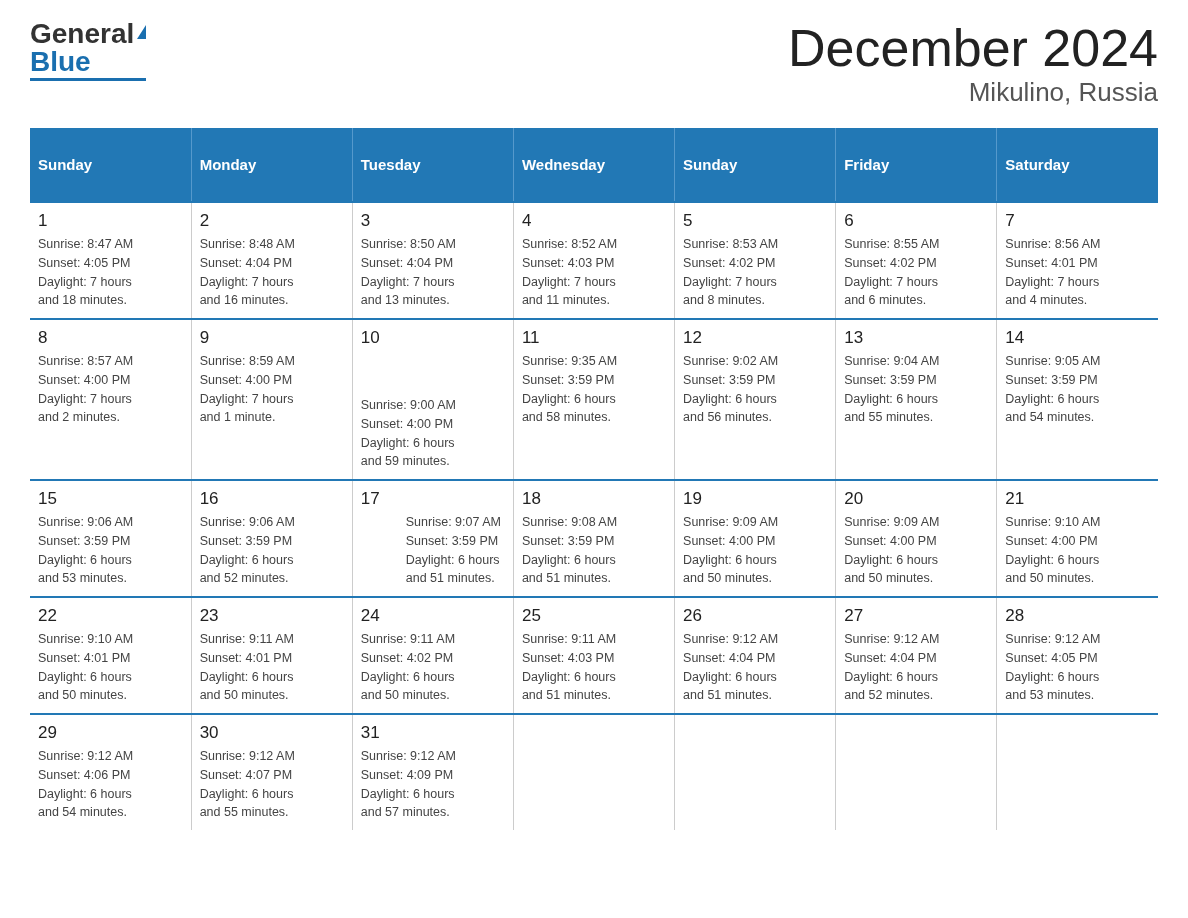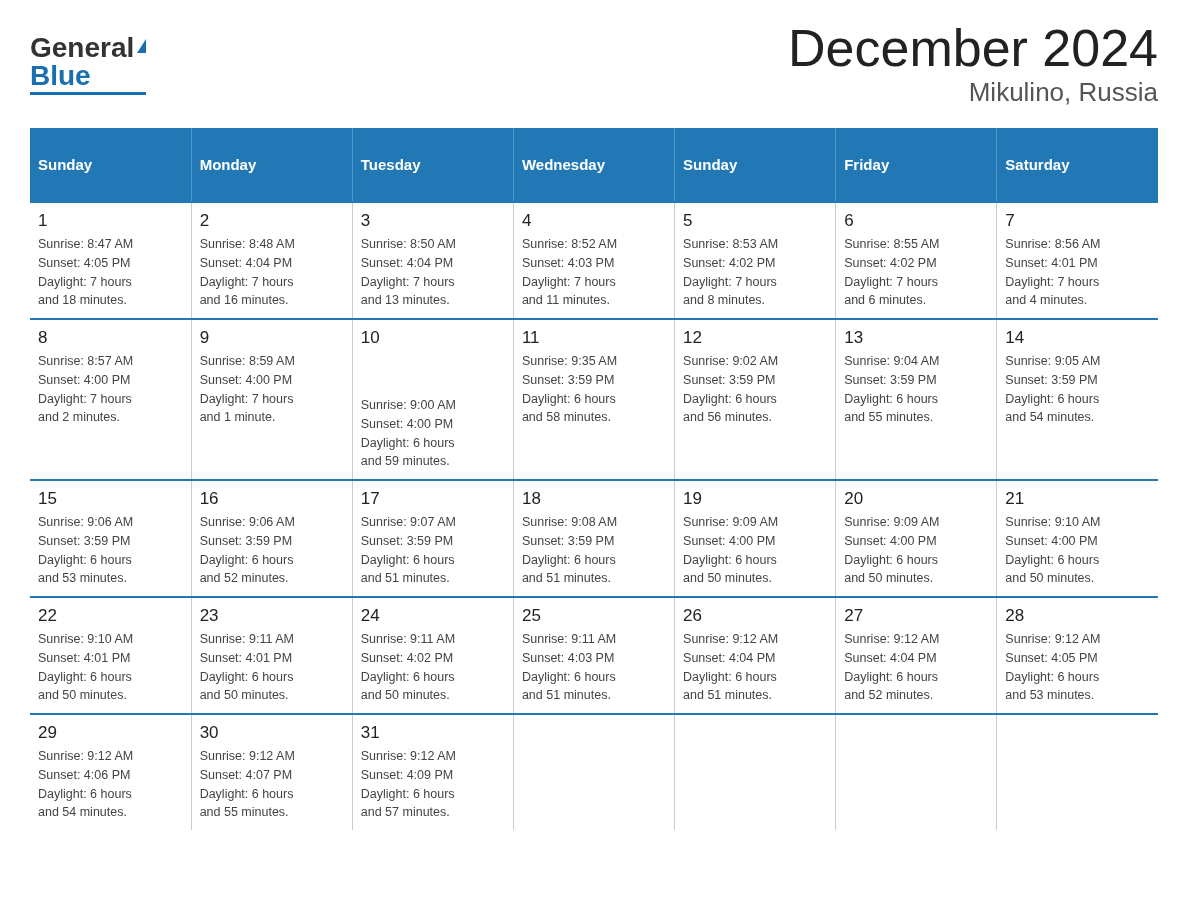--- a/index.html
+++ b/index.html
@@ -5,21 +5,21 @@
     * { box-sizing: border-box; margin: 0; padding: 0; }
     body {
       font-family: Arial, sans-serif;
       background: #fff;
       padding: 20px 30px;
       color: #333;
     }
     .header {
       display: flex;
       justify-content: space-between;
-      align-items: center;
+      align-items: flex-start;
       margin-bottom: 20px;
     }
     .logo {
       display: flex;
       flex-direction: column;
       align-items: flex-start;
     }
     .logo-general {
       font-size: 28px;
       font-weight: bold;
@@ -244,21 +244,21 @@
         </td>
         <td>
           <span class="day-num">16</span>
           <div class="day-info" style="white-space: pre-line;">Sunrise: 9:06 AM
 Sunset: 3:59 PM
 Daylight: 6 hours
 and 52 minutes.</div>
         </td>
         <td>
           <span class="day-num">17</span>
-          <div class="day-info" style="white-space: pre-line;">Sunrise: 9:07 AM
+          <div class="day-info" style="white-space: pre-line; margin-left: 45px;">Sunrise: 9:07 AM
 Sunset: 3:59 PM
 Daylight: 6 hours
 and 51 minutes.</div>
         </td>
         <td>
           <span class="day-num">18</span>
           <div class="day-info" style="white-space: pre-line;">Sunrise: 9:08 AM
 Sunset: 3:59 PM
 Daylight: 6 hours
 and 51 minutes.</div>

